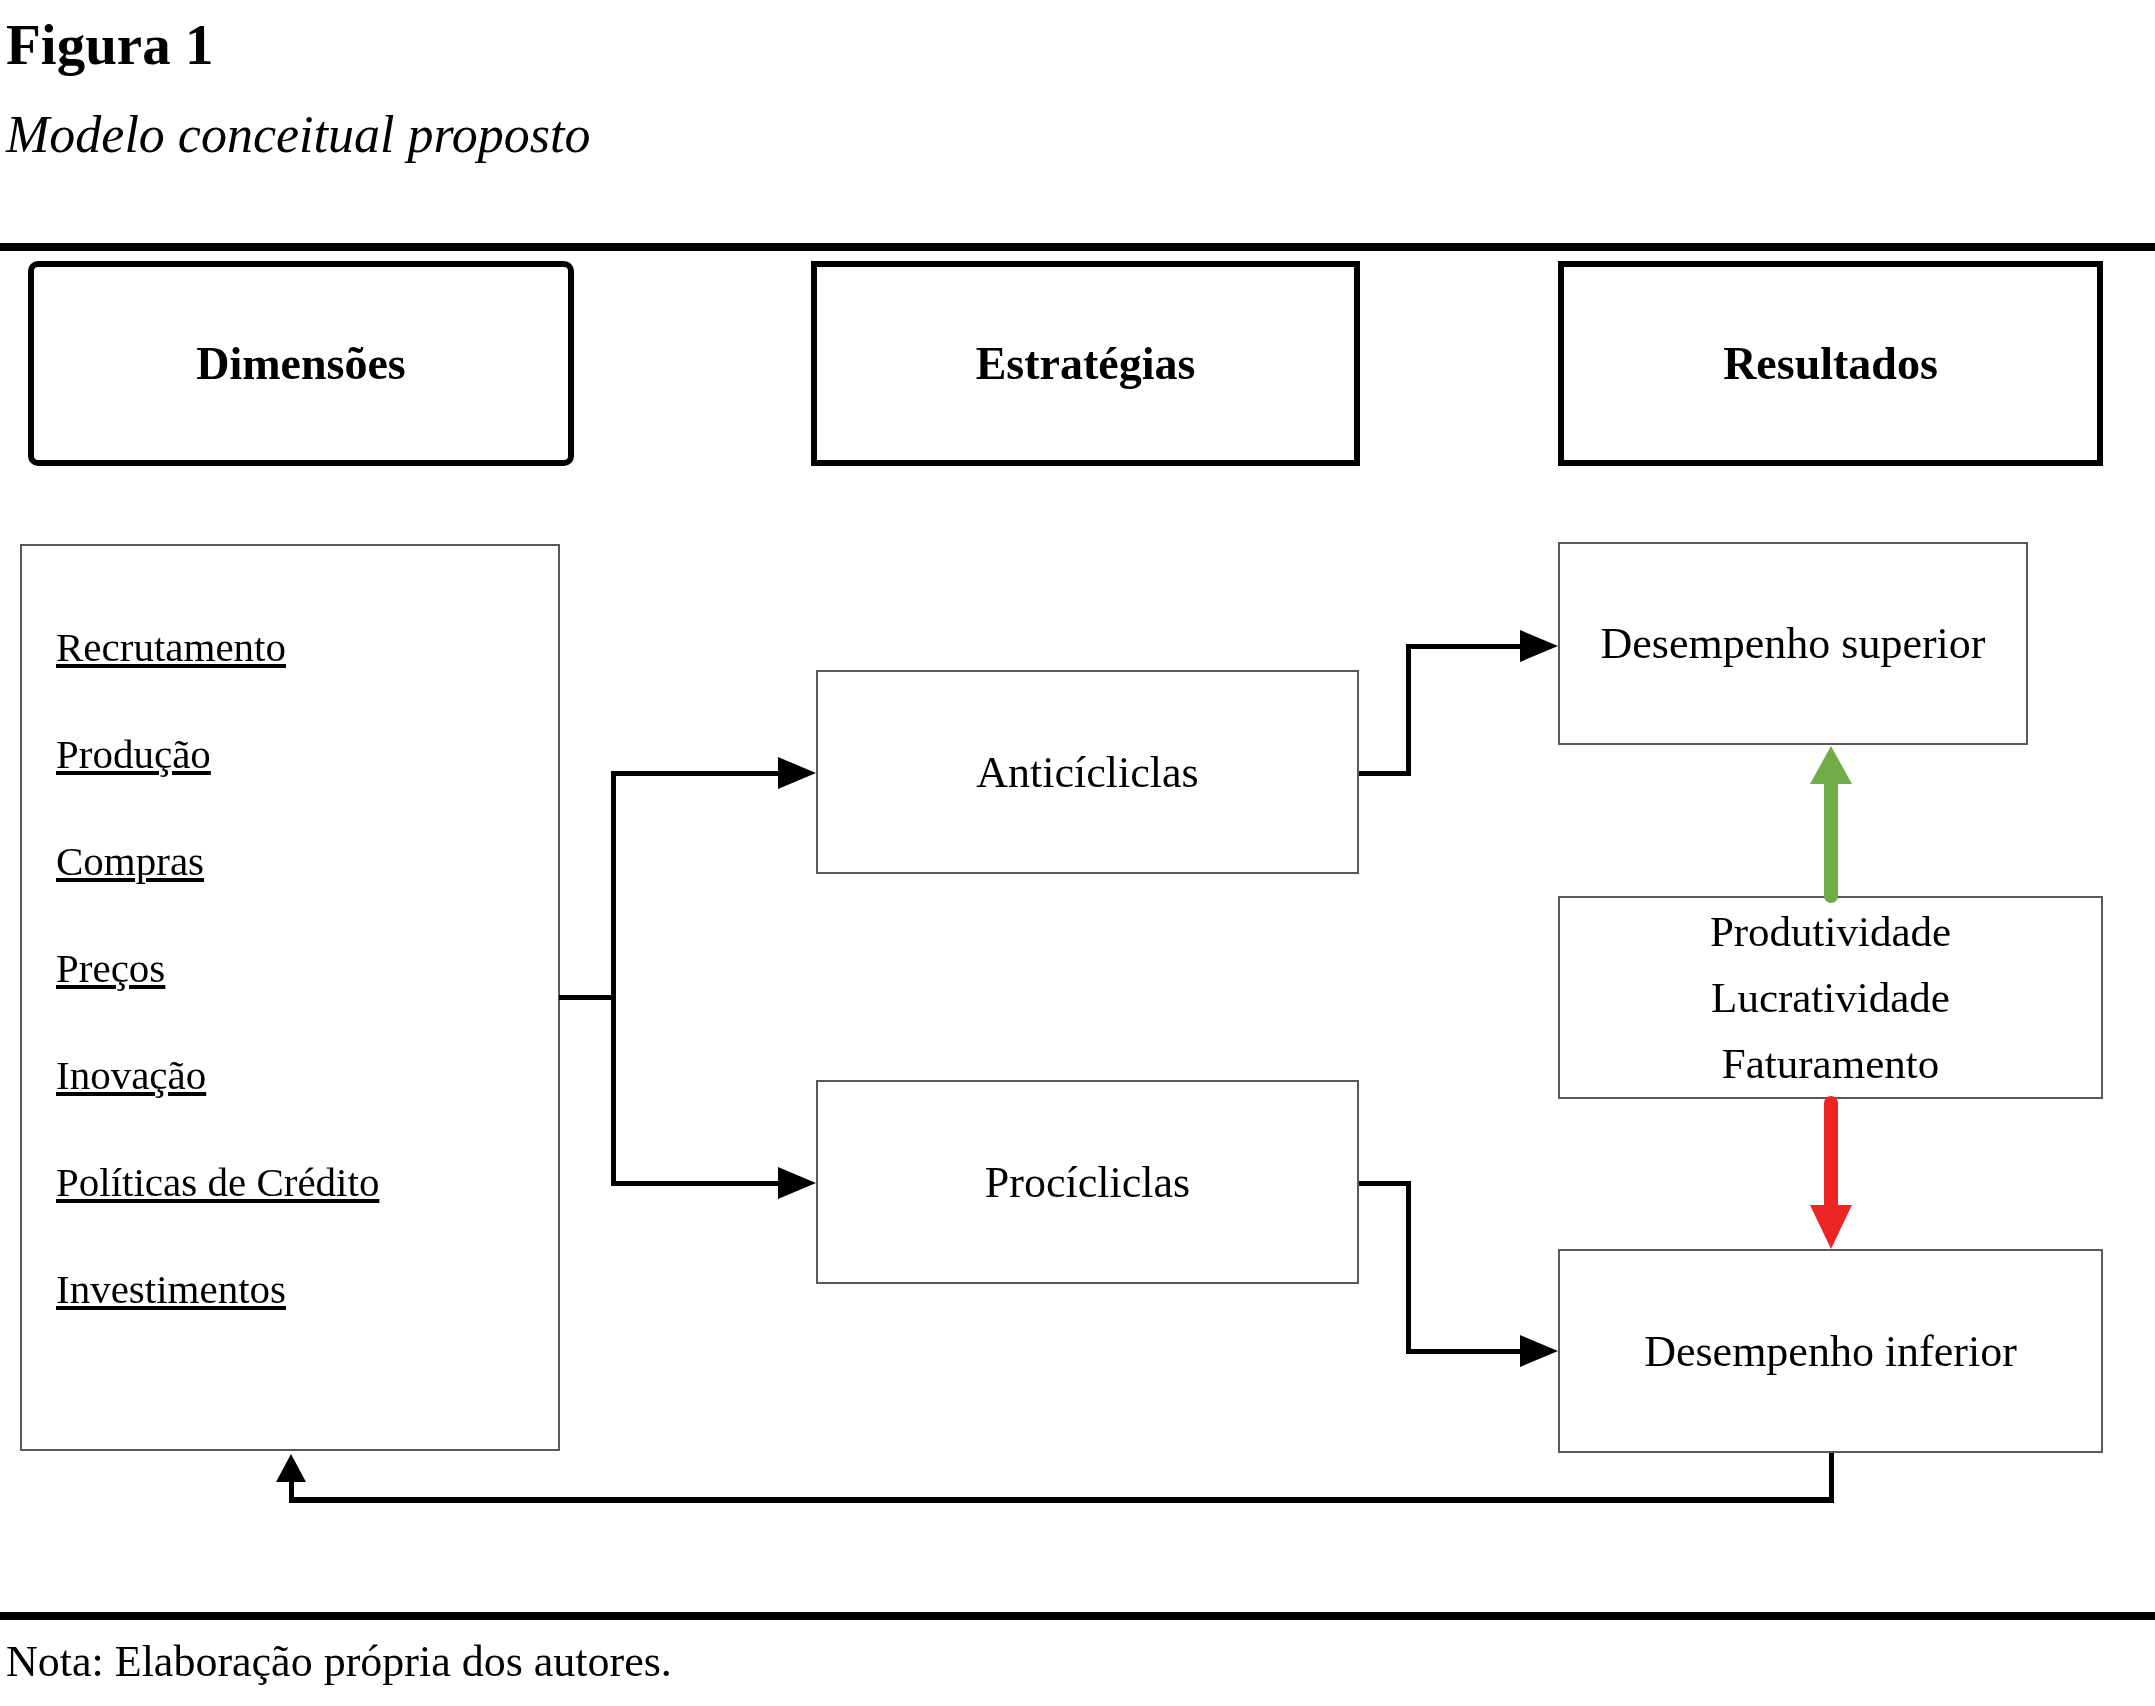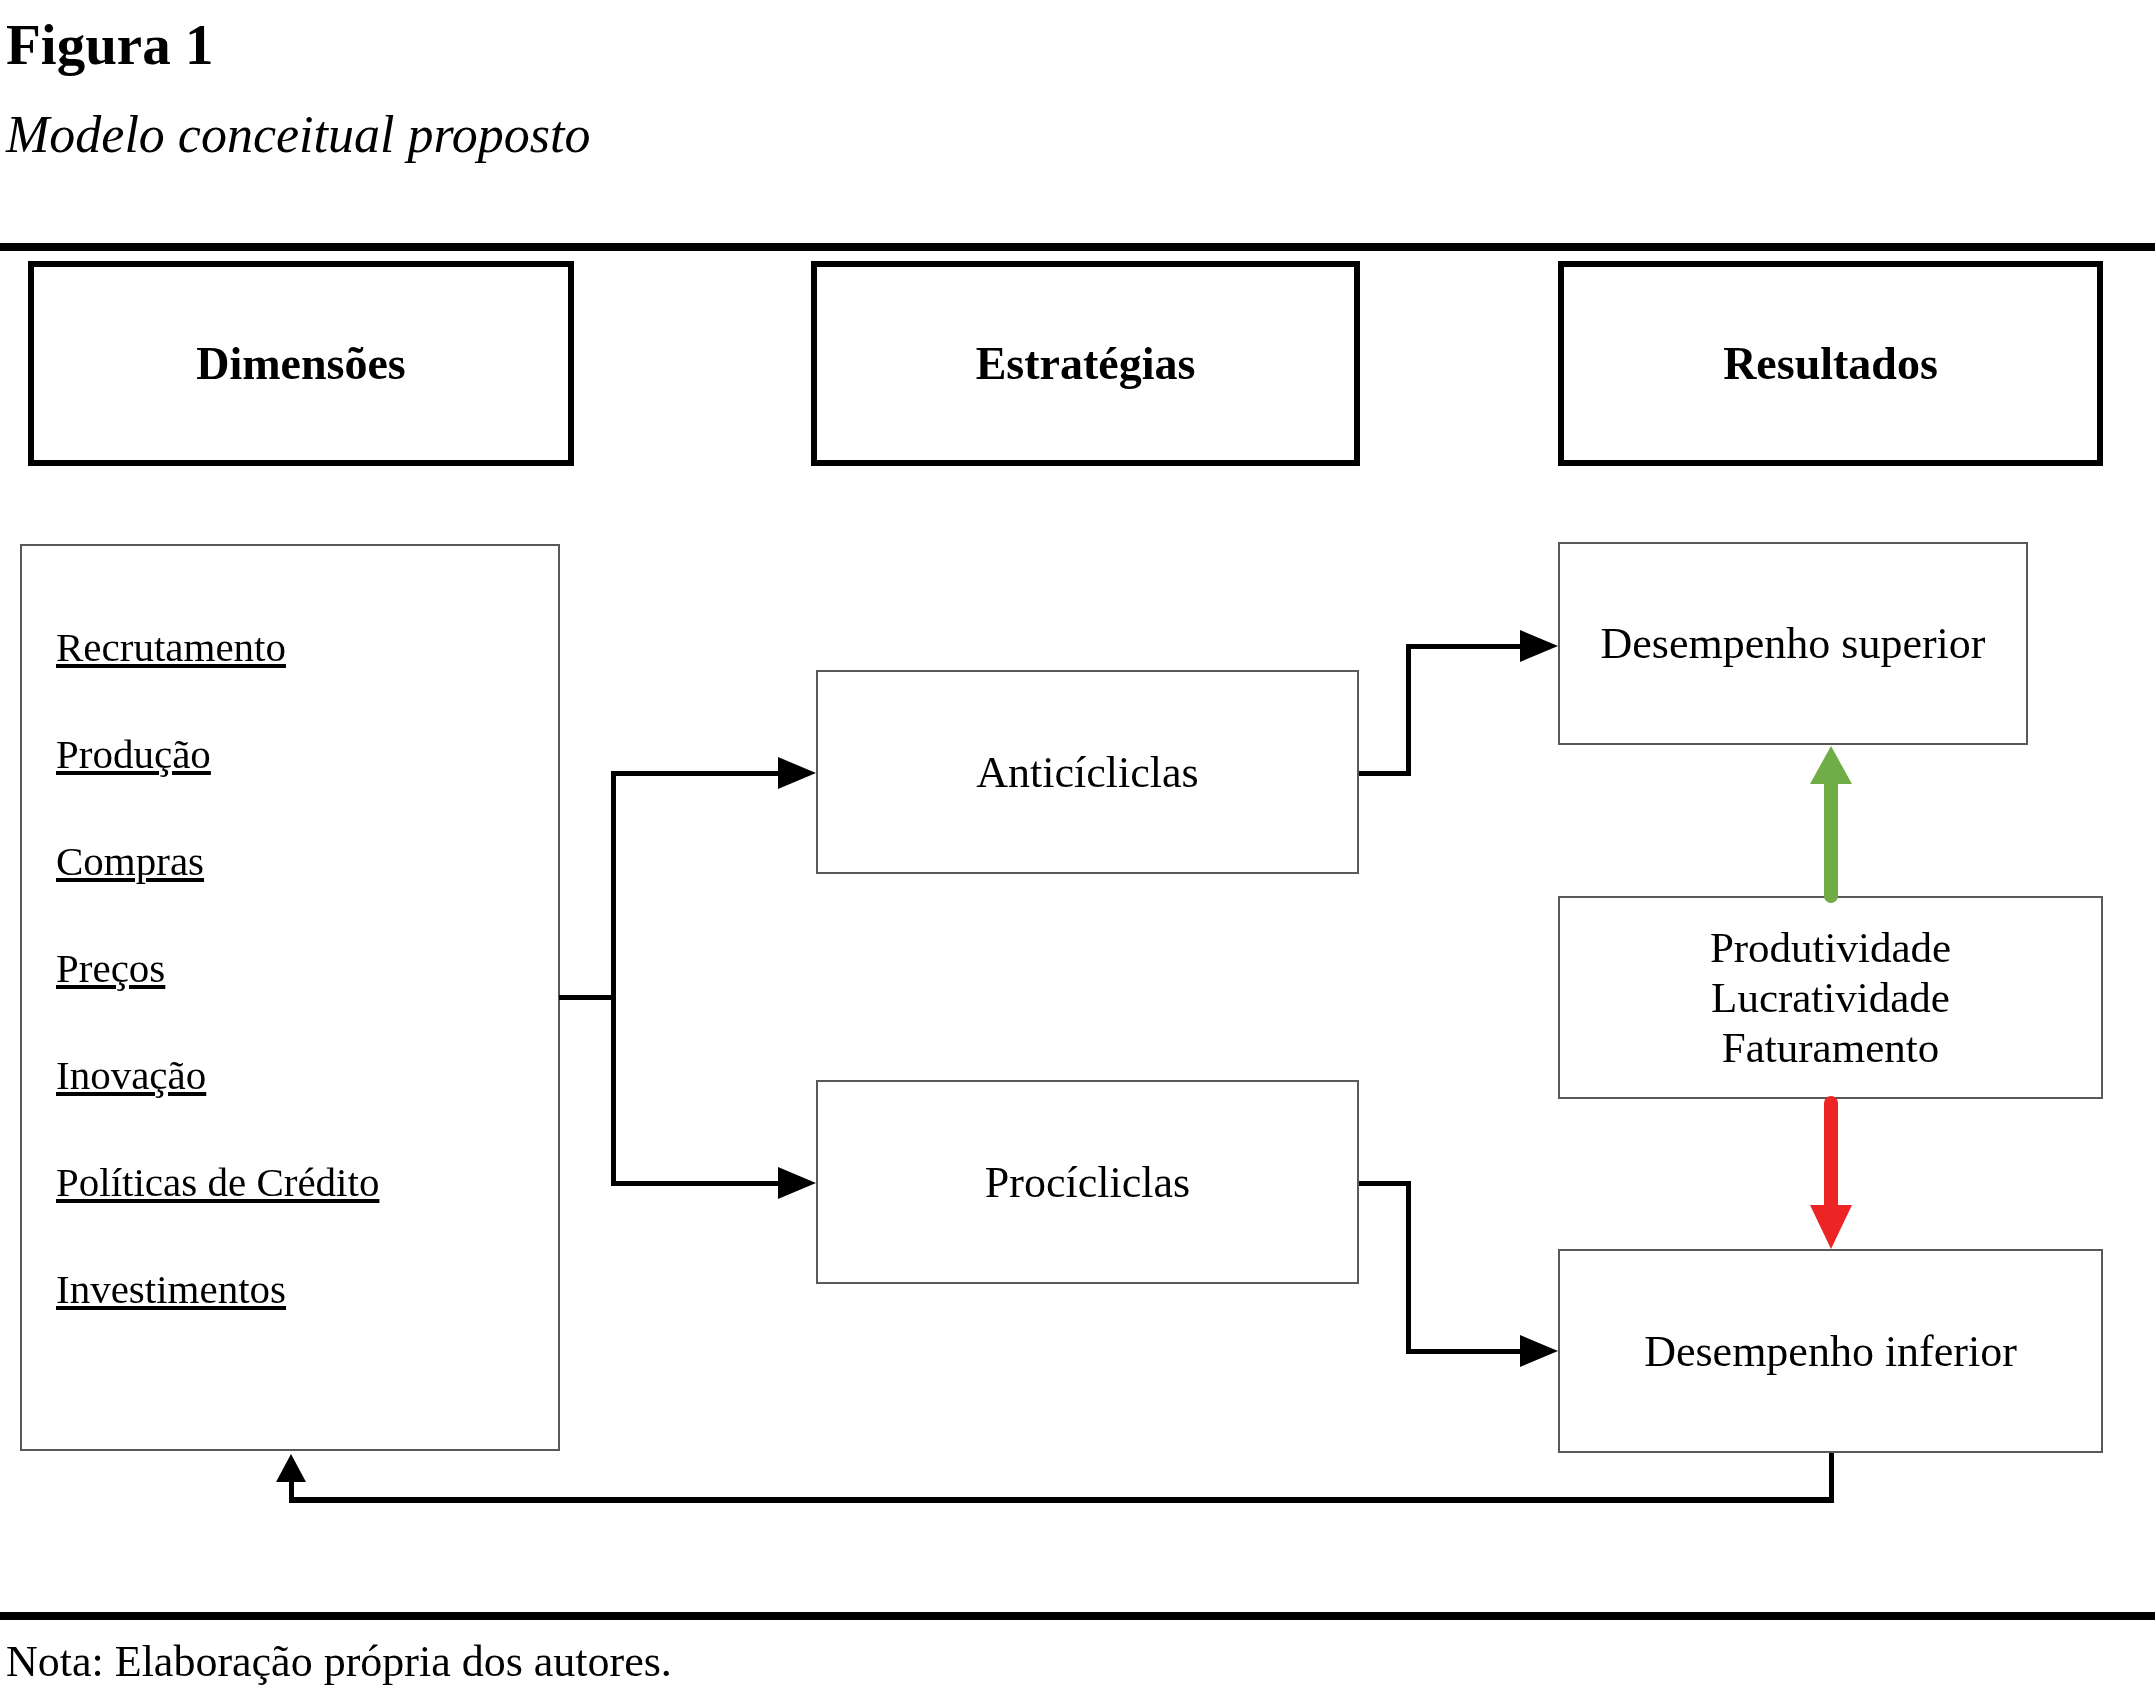--- a/index.html
+++ b/index.html
@@ -21,21 +21,21 @@
     display:flex;align-items:center;justify-content:center;
     font-weight:bold;font-size:46px;
   }
   .thin-box{
     position:absolute;border:2px solid var(--box-border,#595959);
     box-sizing:border-box;background:#fff;
   }
   .center-lbl{display:flex;align-items:center;justify-content:center;font-size:44px;}
   .dim-list{display:flex;flex-direction:column;padding-top:47px;box-sizing:border-box;}
   .dim-item{height:107px;display:flex;align-items:center;padding-left:34px;font-size:41px;}
-  .ind-box{display:flex;flex-direction:column;align-items:center;justify-content:center;font-size:43px;line-height:50px;}
+  .ind-box{display:flex;flex-direction:column;align-items:center;justify-content:center;font-size:43px;line-height:50px;gap:16px;}
   .ln{position:absolute;background:#000;}
   .tri{position:absolute;width:0;height:0;border-style:solid;border-color:transparent;}
   .tri-right{border-width:16px 0 16px 38px;border-left-color:#000;}
   .tri-up-black{border-width:0 15px 28px 15px;border-bottom-color:#000;}
   .tri-up-green{border-width:0 21px 38px 21px;border-bottom-color:var(--positive-arrow,#70ad47);}
   .tri-down-red{border-width:44px 21px 0 21px;border-top-color:var(--negative-arrow,#ec2424);}
   .shaft{position:absolute;width:14px;}
   .shaft-green{background:var(--positive-arrow,#70ad47);border-radius:0 0 7px 7px;}
   .shaft-red{background:var(--negative-arrow,#ec2424);border-radius:7px 7px 0 0;}
   .caption{position:absolute;text-align:center;font-size:40px;}
@@ -44,21 +44,21 @@
 </head>
 <body>
 
 <div class="canvas">
 
   <div class="abs fig-title" style="left:6px;top:12px;">Figura 1</div>
   <div class="abs fig-subtitle" style="left:6px;top:105px;">Modelo conceitual proposto</div>
 
   <div class="rule" style="top:243px;"></div>
 
-  <div class="hdr-box" style="left:28px;width:546px;">
+  <div class="hdr-box" style="left:28px;width:546px;border-radius:10px;">
     <span>Dimensões</span>
   </div>
   <div class="hdr-box" style="left:811px;width:549px;">
     <span>Estratégias</span>
   </div>
   <div class="hdr-box" style="left:1558px;width:545px;">
     <span>Resultados</span>
   </div>
 
   <div class="thin-box dim-list" style="left:20px;top:544px;width:540px;height:907px;text-decoration:underline;">

